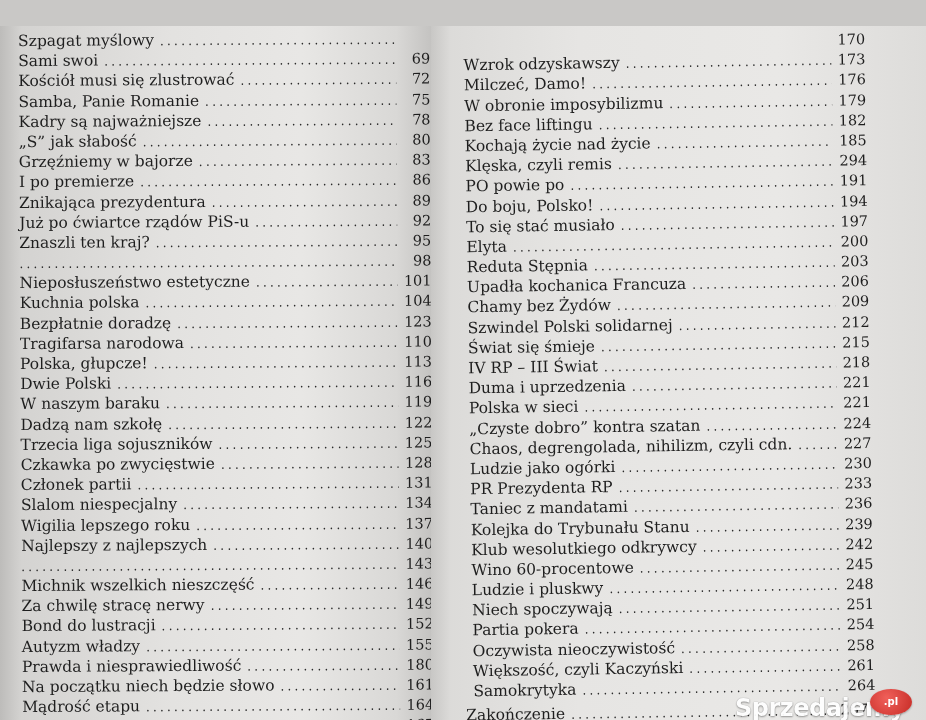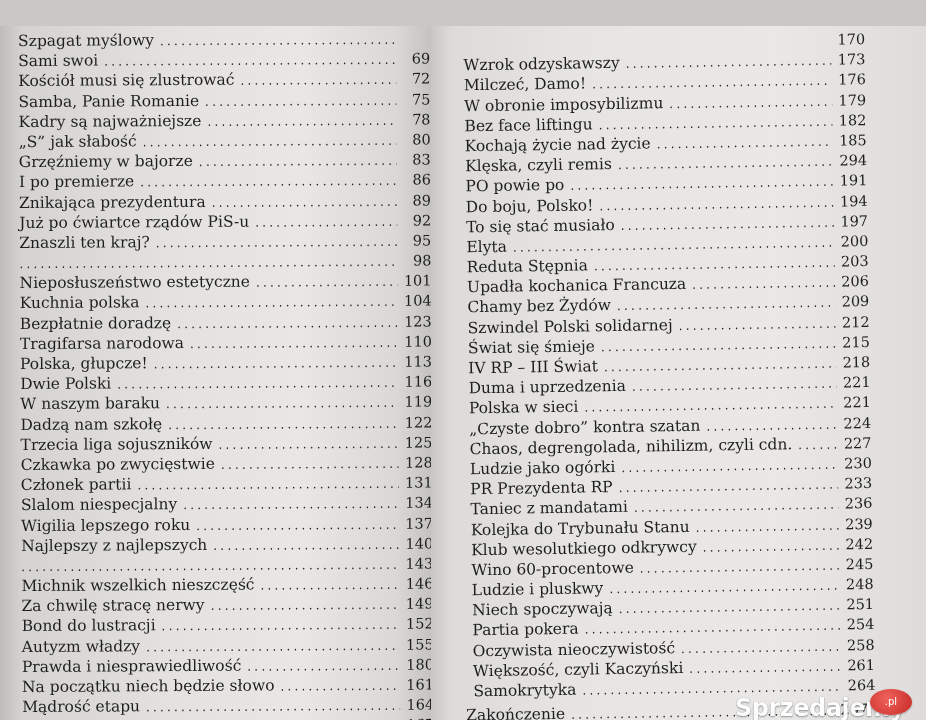--- a/index.html
+++ b/index.html
@@ -115,21 +115,21 @@
     .watermark-badge {
       position: absolute;
       left: 870px;
       top: 663px;
       width: 42px;
       height: 26px;
       border-radius: 50%;
       background: radial-gradient(circle at 40% 35%, #f0605a, #c52a24);
       color: #fff;
       font-family: "DejaVu Sans", "Liberation Sans", sans-serif;
-      font-weight: normal;
+      font-weight: bold;
       font-size: 10px;
       line-height: 26px;
       text-align: center;
       box-shadow: 0 1px 2px rgba(0,0,0,0.3);
     }
   </style>
 </head>
 <body>
 
 <div class="spread">

